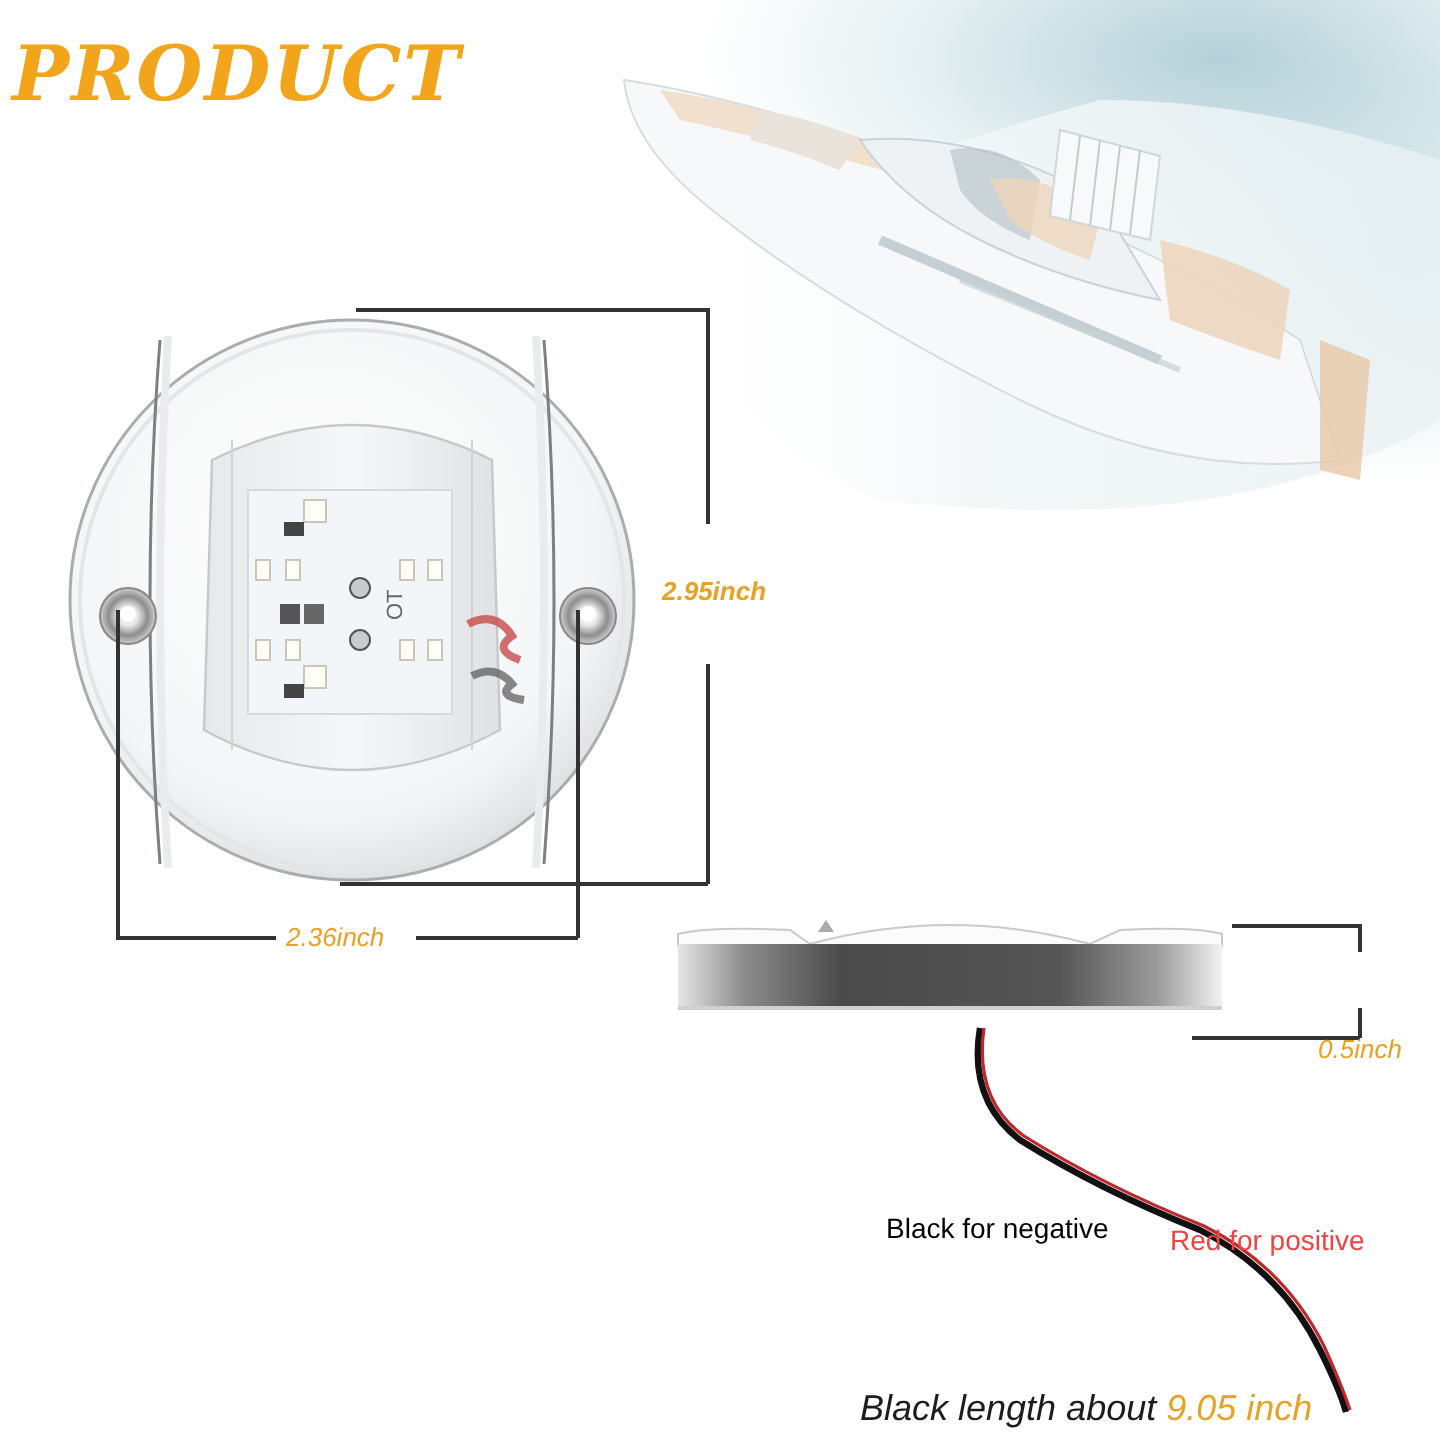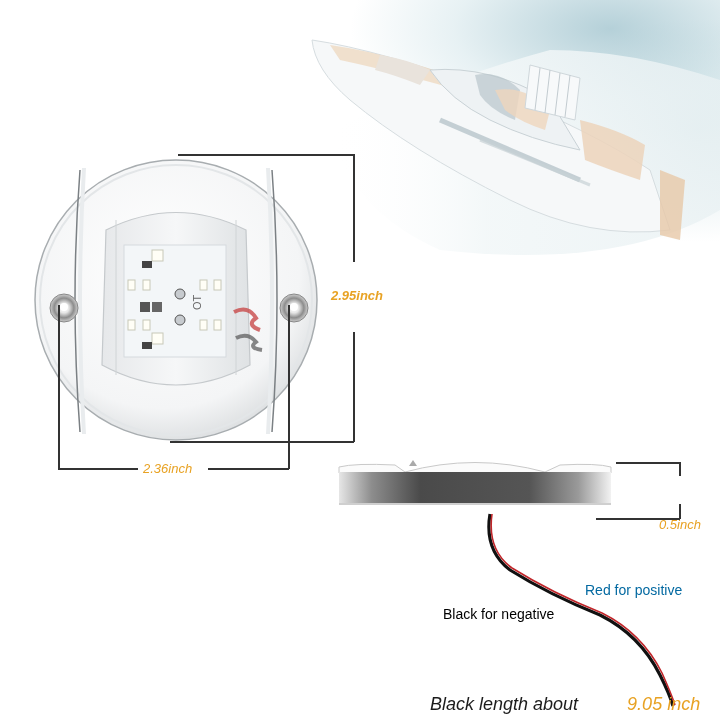--- a/index.html
+++ b/index.html
@@ -23,26 +23,26 @@
     .title span { display: block; }
     .dim-line { position: absolute; background: #333; }
     .dim-label {
       position: absolute; color: #e8a223; font-style: italic; font-size: 13px;
       font-family: "Liberation Sans", sans-serif; background: transparent;
     }
     .front-view { position: absolute; left: 28px; top: 150px; width: 320px; height: 300px; }
     .side-view { position: absolute; left: 335px; top: 455px; width: 280px; height: 70px; }
     .wire { position: absolute; left: 470px; top: 510px; width: 230px; height: 200px; }
     .note { position: absolute; font-size: 14px; }
-    .note-red { color: #0369a1; left: 585px; top: 582px; }
+    .note-red { color: #ef4444; left: 585px; top: 612px; }
     .note-black { color: #000000; left: 443px; top: 606px; }
     .line-length {
       position: absolute; left: 430px; top: 694px; font-size: 18px; font-style: italic; color: #1c1c1c;
     }
-    .line-length .val { color: #e8a223; margin-left: 44px; }
+    .line-length .val { color: #e8a223; }
   </style>
 </head>
 <body>
 
 <div class="bg-sea"></div>
 
 <svg class="boat" viewBox="0 0 430 260">
   <defs>
     <linearGradient id="wake" x1="0" y1="0" x2="1" y2="0">
       <stop offset="0" stop-color="#ffffff" stop-opacity="0"></stop>
@@ -70,20 +70,21 @@
   </g>
 
   <path d="M290,110 Q330,120 355,135 L350,170 Q320,160 295,150 Z" fill="#ecd4bb" opacity="0.85"></path>
   <path d="M370,160 L395,170 L390,230 L370,225 Z" fill="#e7c8a8" opacity="0.8"></path>
 
   <path d="M150,110 Q220,140 290,170" stroke="#b8c4ca" stroke-width="5" fill="none" opacity="0.8"></path>
   <path d="M190,130 Q240,150 300,175" stroke="#c7d1d6" stroke-width="3" fill="none" opacity="0.7"></path>
 </svg>
 
 <div class="title">
+  <span>PRODUCT</span>
 </div>
 
 <svg class="front-view" viewBox="0 0 320 300">
   <defs>
     <radialGradient id="plate" cx="0.45" cy="0.4" r="0.65">
       <stop offset="0" stop-color="#ffffff"></stop>
       <stop offset="0.75" stop-color="#f4f5f6"></stop>
       <stop offset="1" stop-color="#d7dadc"></stop>
     </radialGradient>
     <linearGradient id="lens" x1="0" y1="0" x2="1" y2="0">

